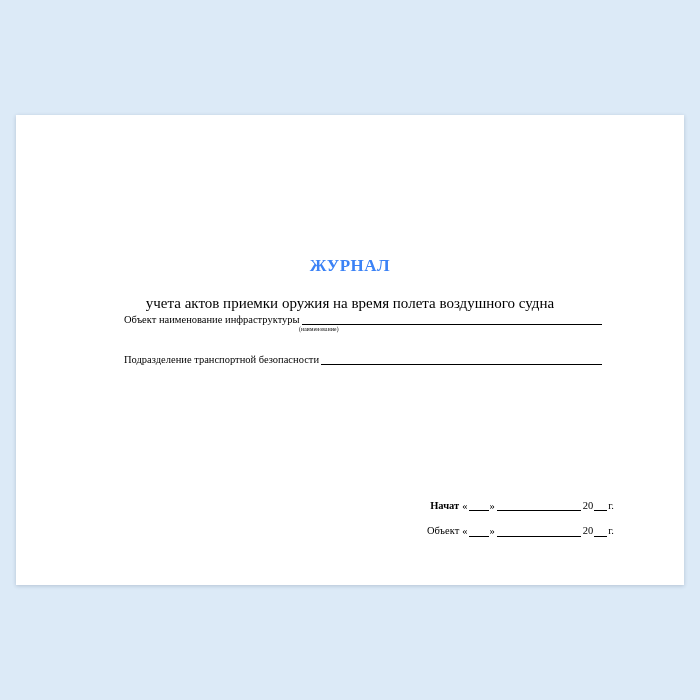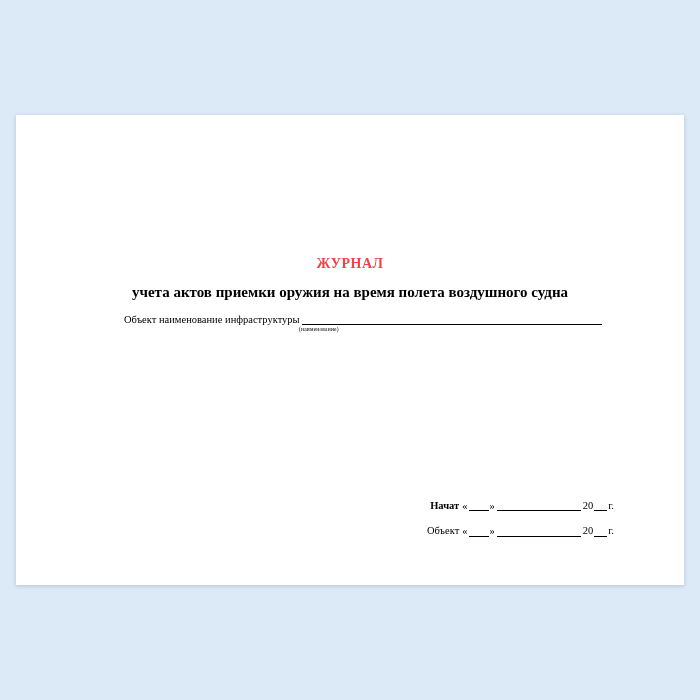--- a/index.html
+++ b/index.html
@@ -33,31 +33,31 @@
     height: 100%;
   }
   .title-block {
     position: absolute;
     left: 0;
     right: 0;
     top: 140px;
     text-align: center;
   }
   .title-main {
-    font-size: 14px;
+    font-size: 17px;
     font-weight: bold;
     letter-spacing: 0.5px;
-    color: #ef4444;
+    color: #3b82f6;
     line-height: 1.25;
   }
   .title-sub {
     font-size: 15px;
-    font-weight: bold;
+    font-weight: normal;
     color: #000;
-    margin-top: 10px;
+    margin-top: 18px;
     line-height: 1.25;
   }
   .fields {
     position: absolute;
     left: 108px;
     right: 82px;
     top: 198px;
   }
   .field-row {
     display: flex;
@@ -146,20 +146,24 @@
       </div>
 
       <div class="fields">
 
         <div class="field-row first">
           <span class="field-label">Объект наименование инфраструктуры</span>
           <span class="field-line"></span>
         </div>
         <div class="field-hint">(наименование)</div>
 
+        <div class="field-row second">
+          <span class="field-label">Подразделение транспортной безопасности</span>
+          <span class="field-line"></span>
+        </div>
 
       </div>
 
       <div class="bottom-block">
 
         <div class="bottom-row first">
           <span class="b-label">Начат</span>
           <span class="q-open">«</span>
           <span class="short-line"></span>
           <span class="q-open">»</span>

